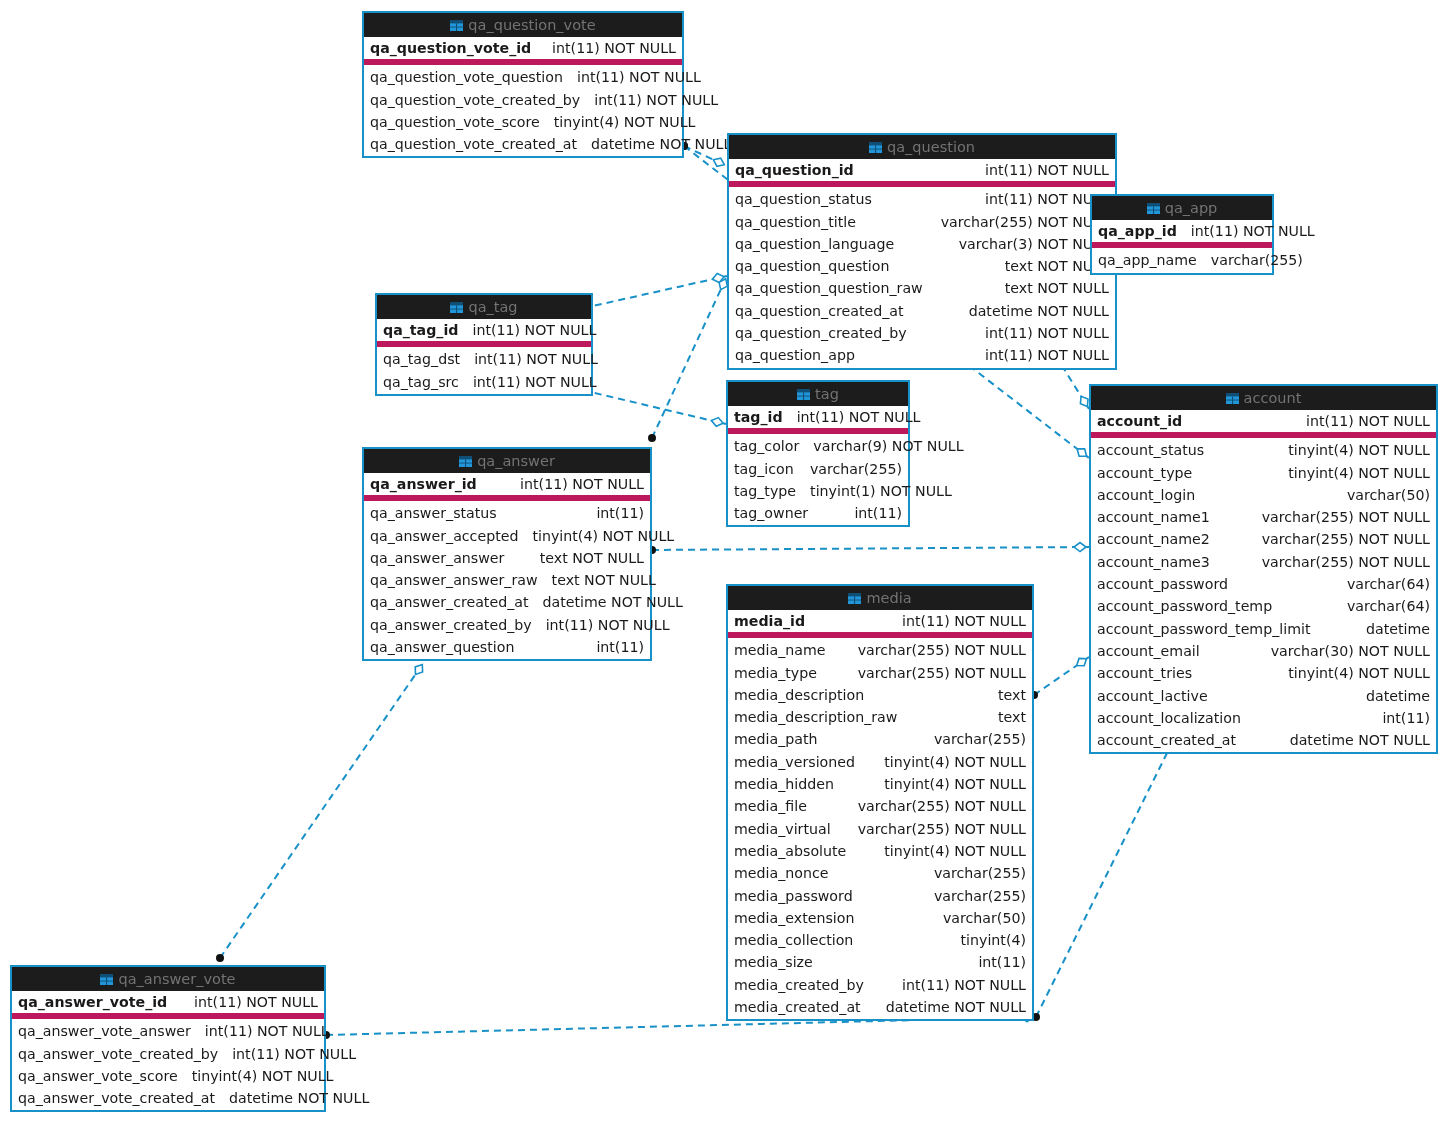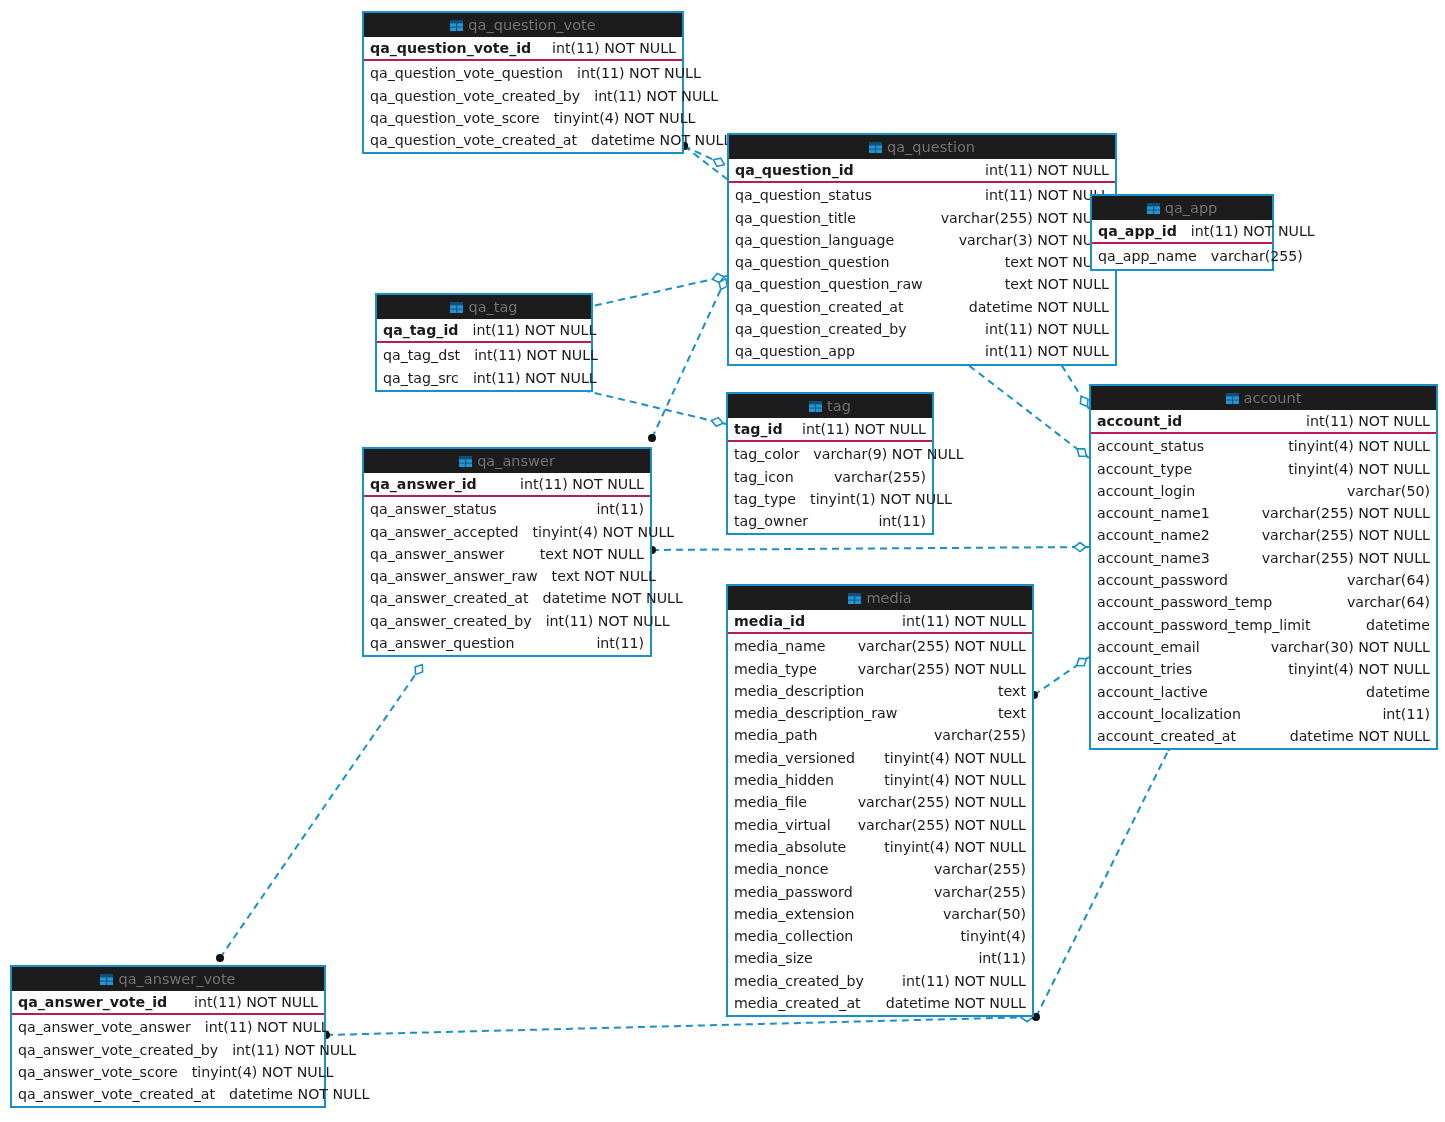--- a/index.html
+++ b/index.html
@@ -44,21 +44,21 @@
   .tbl-header .tbl-icon {
     display: inline-block;
     width: 13px;
     height: 11px;
     vertical-align: -1px;
     margin-right: 5px;
     position: relative;
   }
   .tbl-icon svg { display: block; }
   .tbl-pk {
-    border-bottom: 2px solid #be185d;
+    border-bottom: 6px solid #be185d;
   }
   .row {
     display: flex;
     justify-content: space-between;
     align-items: baseline;
     height: 22.3px;
     line-height: 22.3px;
     padding: 0 6px;
     font-size: 14.2px;
     color: #1a1a1a;
@@ -325,21 +325,21 @@
         <div class="row">
           <span class="col-name">account_localization</span>
           <span class="col-type">int(11)</span>
         </div>
         <div class="row">
           <span class="col-name">account_created_at</span>
           <span class="col-type">datetime NOT NULL</span>
         </div>
       </div>
     </div>
-    <div class="table-box" style="left: 726px; top: 392px; width: 208px;">
+    <div class="table-box" style="left: 726px; top: 380px; width: 184px;">
       <div class="tbl-header"><span class="tbl-icon"><svg width="13" height="11" viewBox="0 0 13 11">
             <rect x="0" y="0" width="13" height="11" fill="#2196d8"></rect>
             <rect x="0" y="0" width="13" height="3.4" fill="#0f4f75"></rect>
             <rect x="6" y="3.4" width="1.1" height="7.6" fill="#0f4f75"></rect>
             <rect x="0" y="6.6" width="13" height="0.9" fill="#0f4f75"></rect>
           </svg></span><span>tag</span></div>
       <div class="tbl-pk">
         <div class="row pk">
           <span class="col-name">tag_id</span>
           <span class="col-type">int(11) NOT NULL</span>

